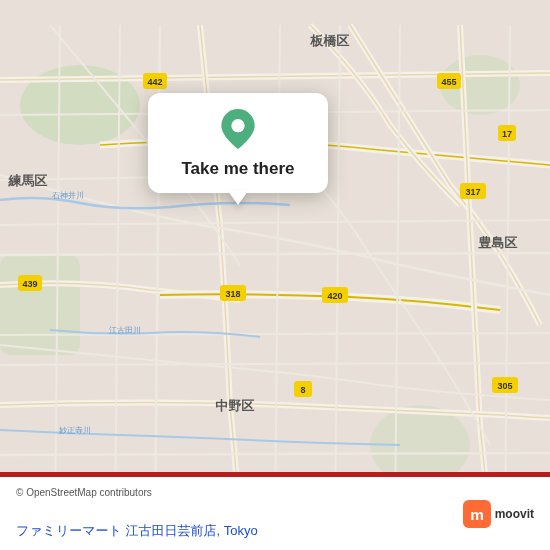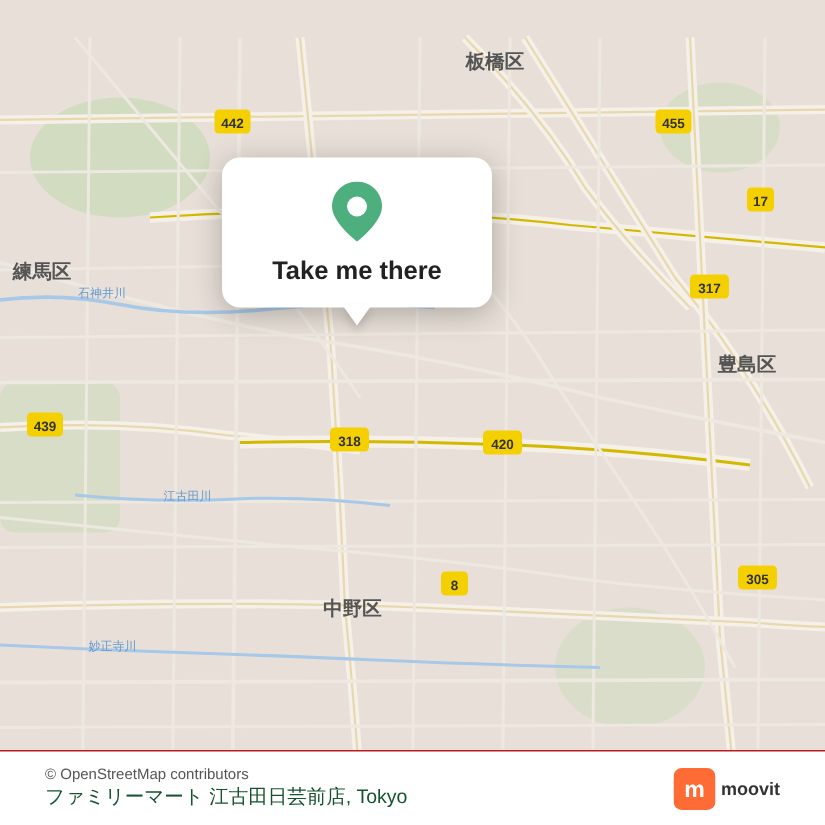--- a/index.html
+++ b/index.html
@@ -28,42 +28,43 @@
       top: 0; left: 0;
     }
 
     
     .bottom-bar {
       position: absolute;
       bottom: 0;
       left: 0;
       right: 0;
       background: white;
-      padding: 10px 30px;
+      padding: 10px 16px;
       display: flex;
       align-items: center;
       justify-content: space-between;
-      border-top: 1px solid #b91c1c;
+      border-top: 5px solid #b91c1c;
       z-index: 10;
     }
 
     .bottom-left {
       display: flex;
       flex-direction: column;
     }
 
     .attribution {
       font-size: 10px;
       color: #555;
     }
 
     .place-name {
       font-size: 13px;
-      color: #14532d;
+      color: #1d4ed8;
       font-weight: 500;
+      margin-top: 24px;
     }
 
     .moovit-logo {
       display: flex;
       align-items: center;
       gap: 4px;
     }
 
     .moovit-text {
       font-size: 12px;
@@ -225,21 +226,21 @@
     <text x="330" y="20" text-anchor="middle" font-size="13" font-weight="bold" fill="#555" font-family="Arial">板橋区</text>
     <text x="28" y="160" text-anchor="middle" font-size="13" font-weight="bold" fill="#555" font-family="Arial">練馬区</text>
     <text x="498" y="222" text-anchor="middle" font-size="13" font-weight="bold" fill="#555" font-family="Arial">豊島区</text>
     <text x="235" y="385" text-anchor="middle" font-size="13" font-weight="bold" fill="#555" font-family="Arial">中野区</text>
 
     <text x="68" y="173" text-anchor="middle" font-size="8" fill="#6699cc" font-family="Arial">石神井川</text>
     <text x="125" y="308" text-anchor="middle" font-size="8" fill="#6699cc" font-family="Arial">江古田川</text>
     <text x="75" y="408" text-anchor="middle" font-size="8" fill="#6699cc" font-family="Arial">妙正寺川</text>
   </svg>
 
-  <div class="popup-card" style="top:105px; left:148px;">
+  <div class="popup-card" style="top:93px; left:148px;">
 
     <svg class="pin-icon" viewBox="0 0 40 48" xmlns="http://www.w3.org/2000/svg">
       <path d="M20 0 C9,0 0,9 0,20 C0,33 20,48 20,48 C20,48 40,33 40,20 C40,9 31,0 20,0Z" fill="#4caf7d"></path>
       <circle cx="20" cy="20" r="8" fill="white"></circle>
     </svg>
     <button class="take-me-btn">Take me there</button>
     <div class="popup-tail"></div>
   </div>
 
   <div class="bottom-bar">

